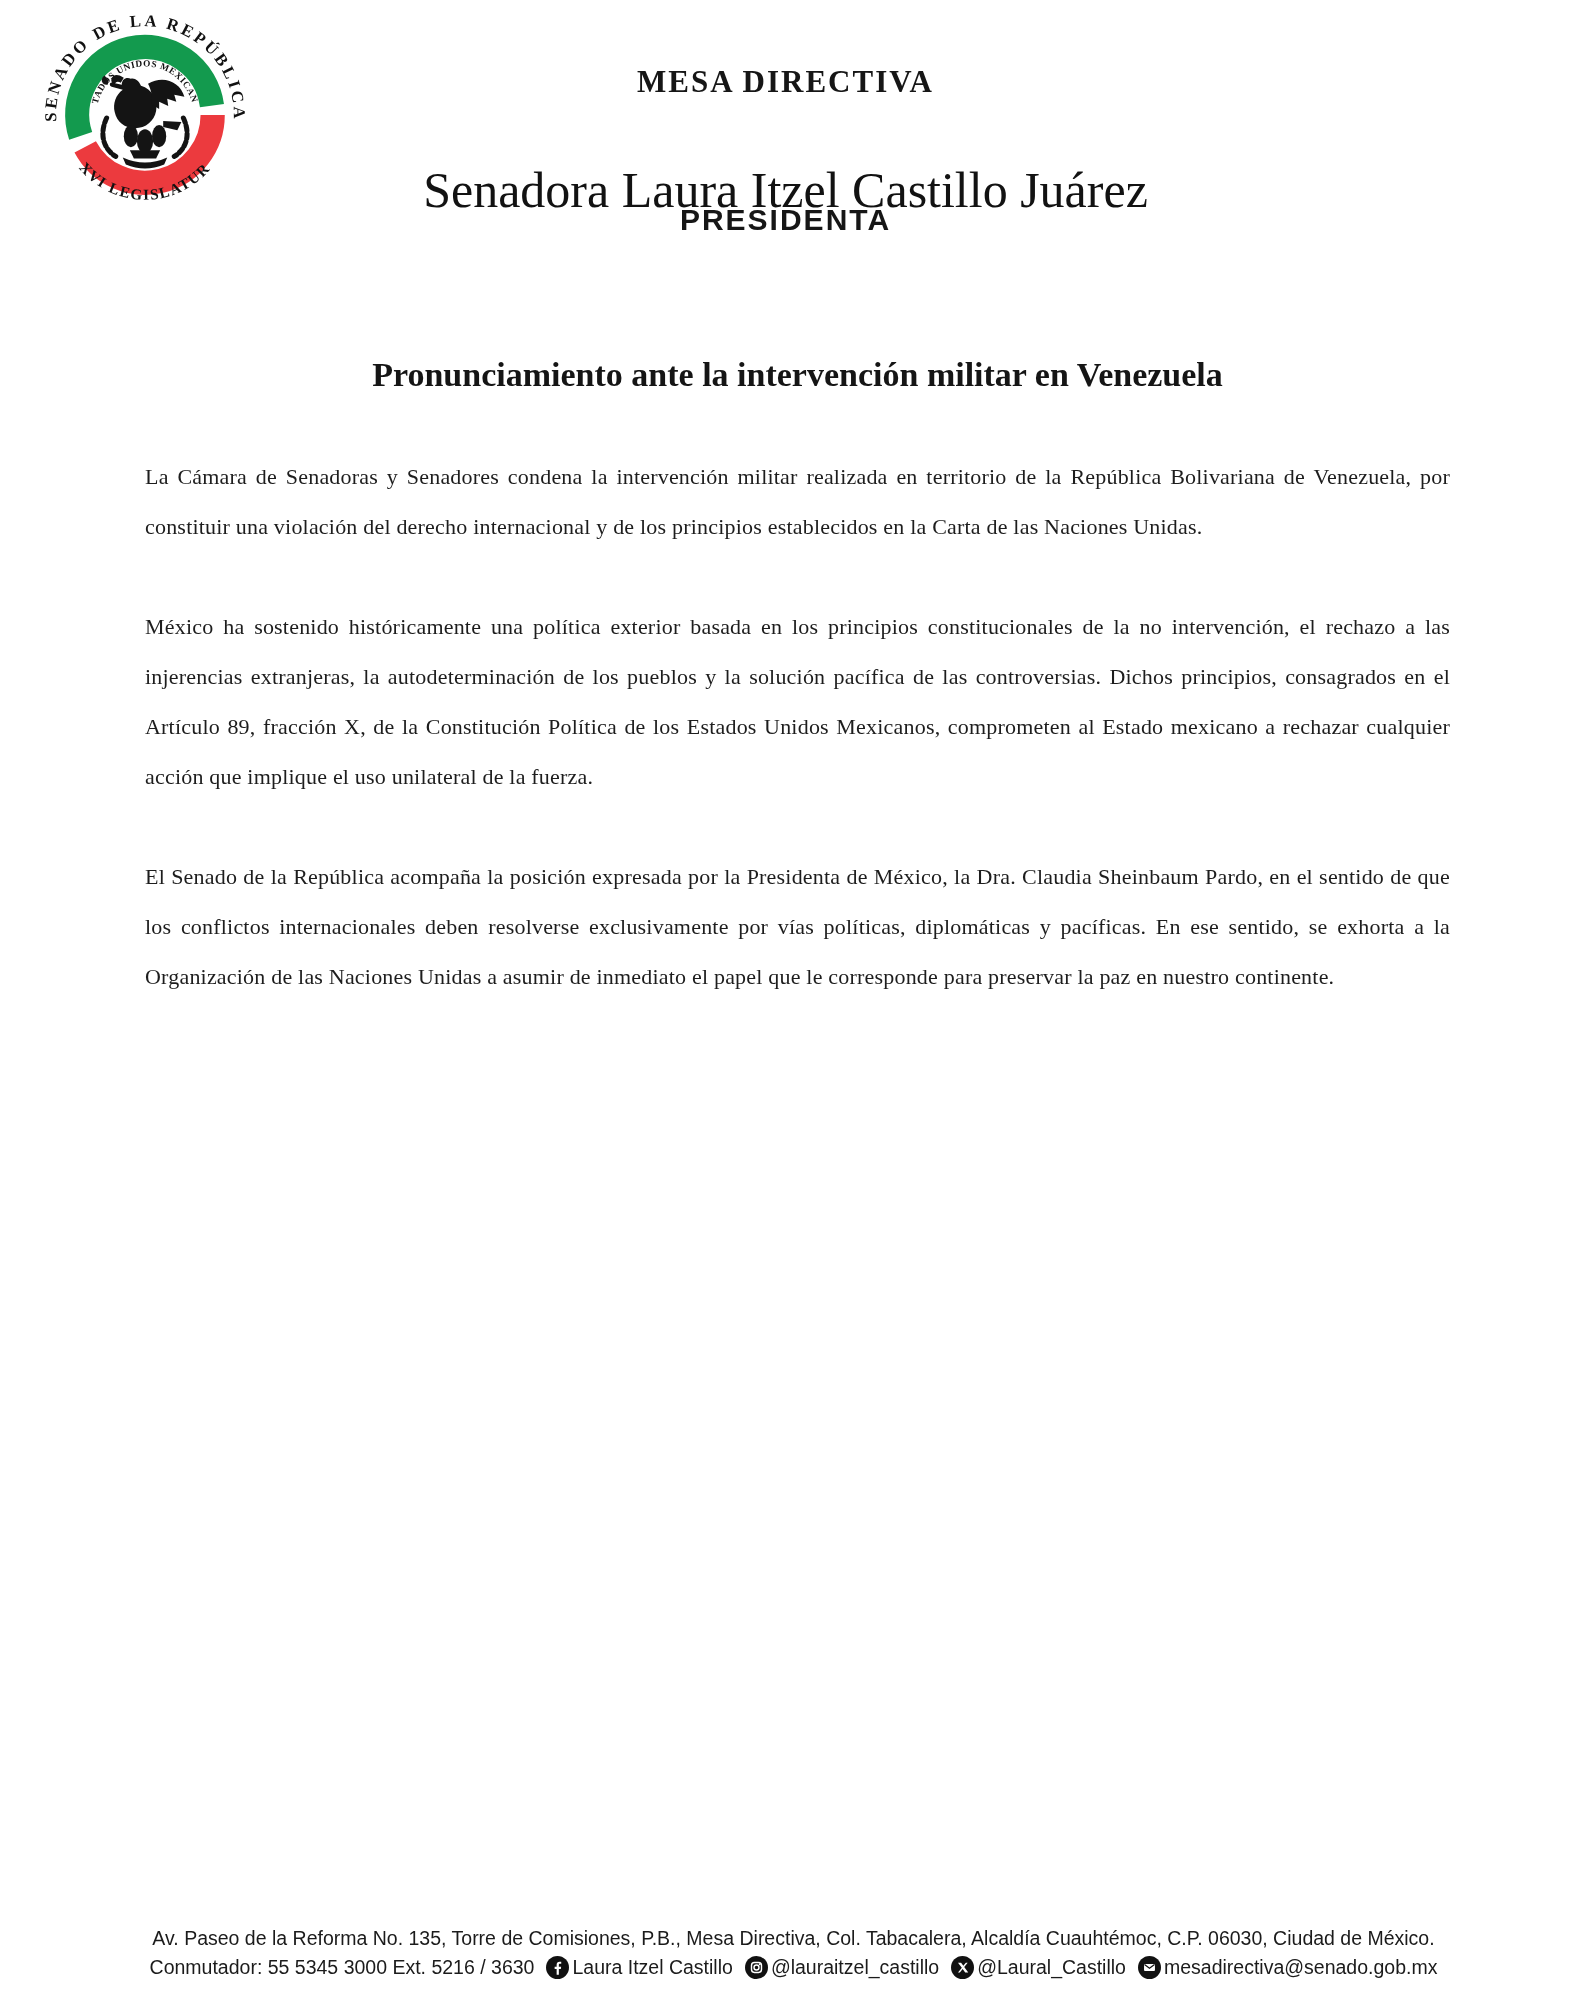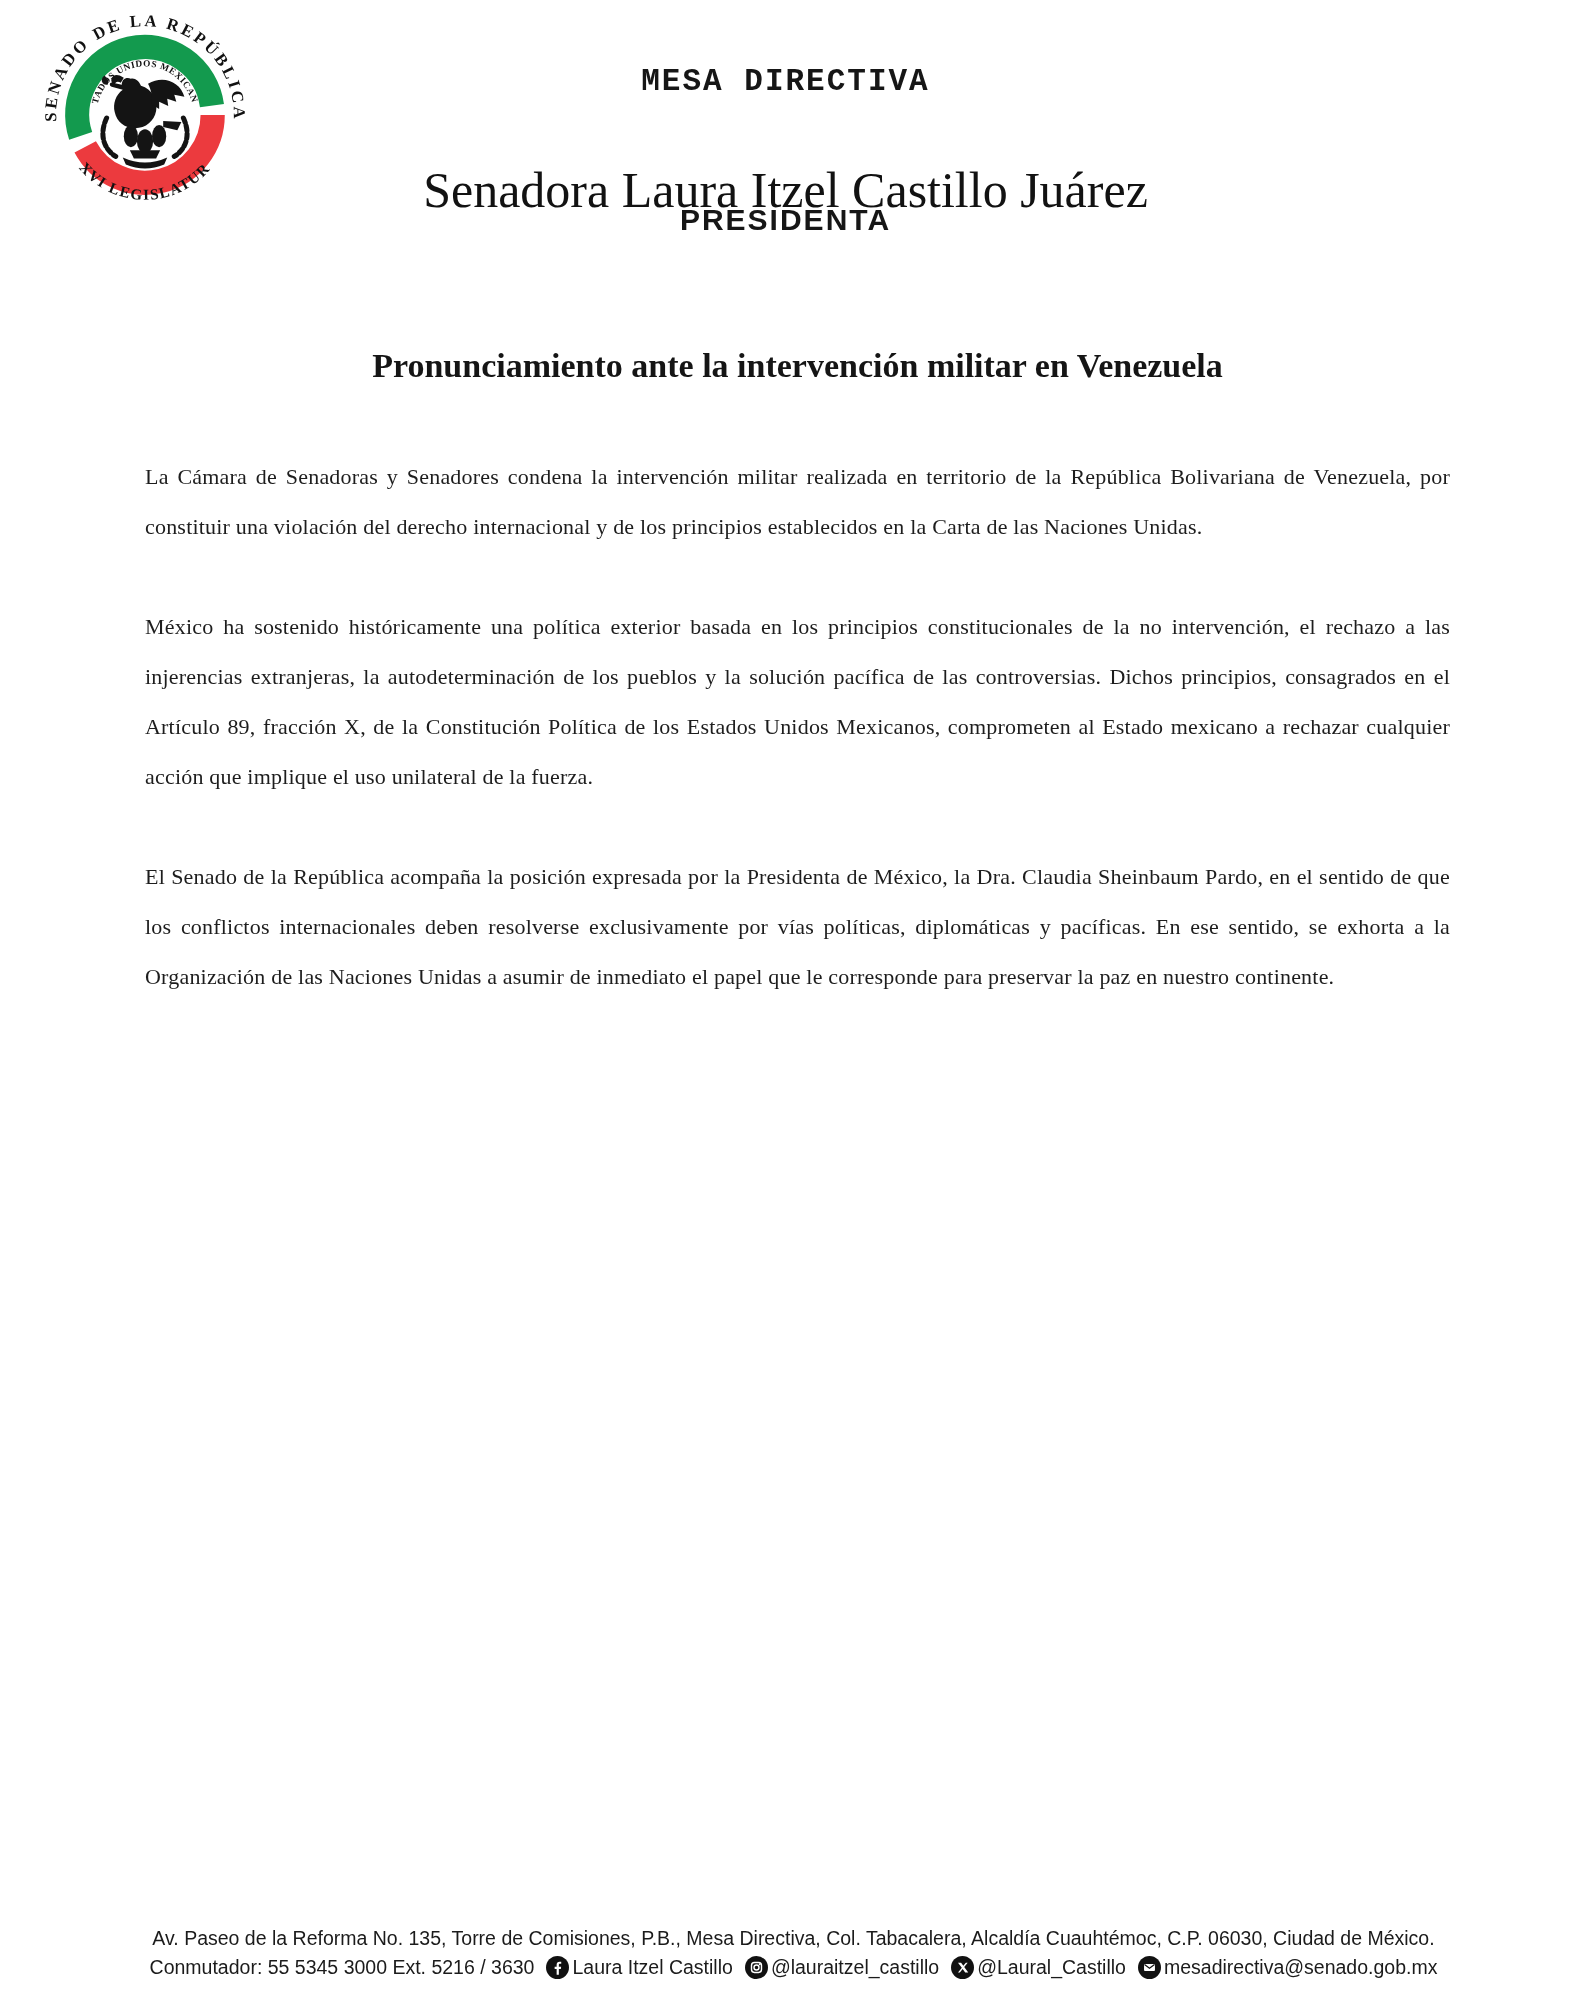--- a/index.html
+++ b/index.html
@@ -12,36 +12,36 @@
     font-family:"Liberation Serif", serif;
     color:#1c1c1c;
   }
   
   .logo{position:absolute;left:38px;top:14px;width:214px;height:202px;}
   .seal-ring-text{font-family:"Liberation Serif", serif;fill:#111111;}
   
   .hdr{position:absolute;left:0;right:0;text-align:center;}
   .org-label{
     top:64px;
-    font-family:Liberation Mono, monospace;
+    font-family:Liberation Serif, serif;
     font-weight:700;font-size:31px;letter-spacing:2px;color:#161616;
   }
   .senator-name{
     top:116px;
     font-family:"Liberation Serif", serif;
     font-size:50px;font-weight:400;color:#121212;letter-spacing:0px;margin-top:45px;
   }
   .role-label{
     top:203px;
     font-family:"Liberation Sans", sans-serif;
     font-weight:700;font-size:30px;letter-spacing:2px;color:#161616;
   }
   
   .doc-title{
-    position:absolute;left:145px;width:1305px;top:347px;
+    position:absolute;left:145px;width:1305px;top:356px;
     text-align:center;font-weight:700;font-size:34px;color:#151515;
     font-family:"Liberation Serif", serif;margin:0;
   }
   .doc-body{
     position:absolute;left:145px;width:1305px;top:452px;
   }
   .doc-body p{
     margin:0 0 50px 0;
     font-size:22px;line-height:50px;letter-spacing:0.2px;
     text-align:justify;text-justify:inter-word;color:#1d1d1d;

